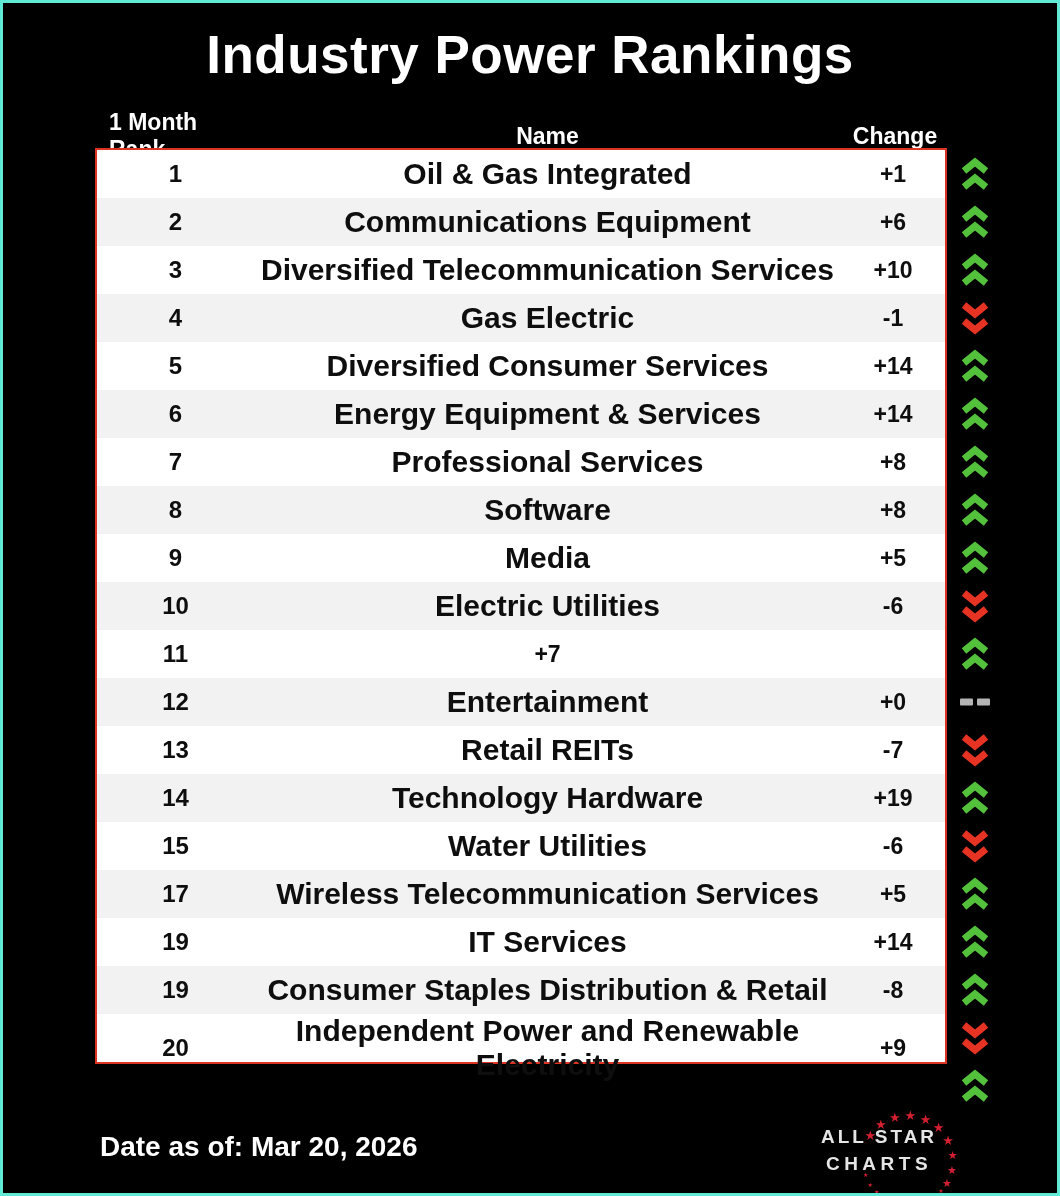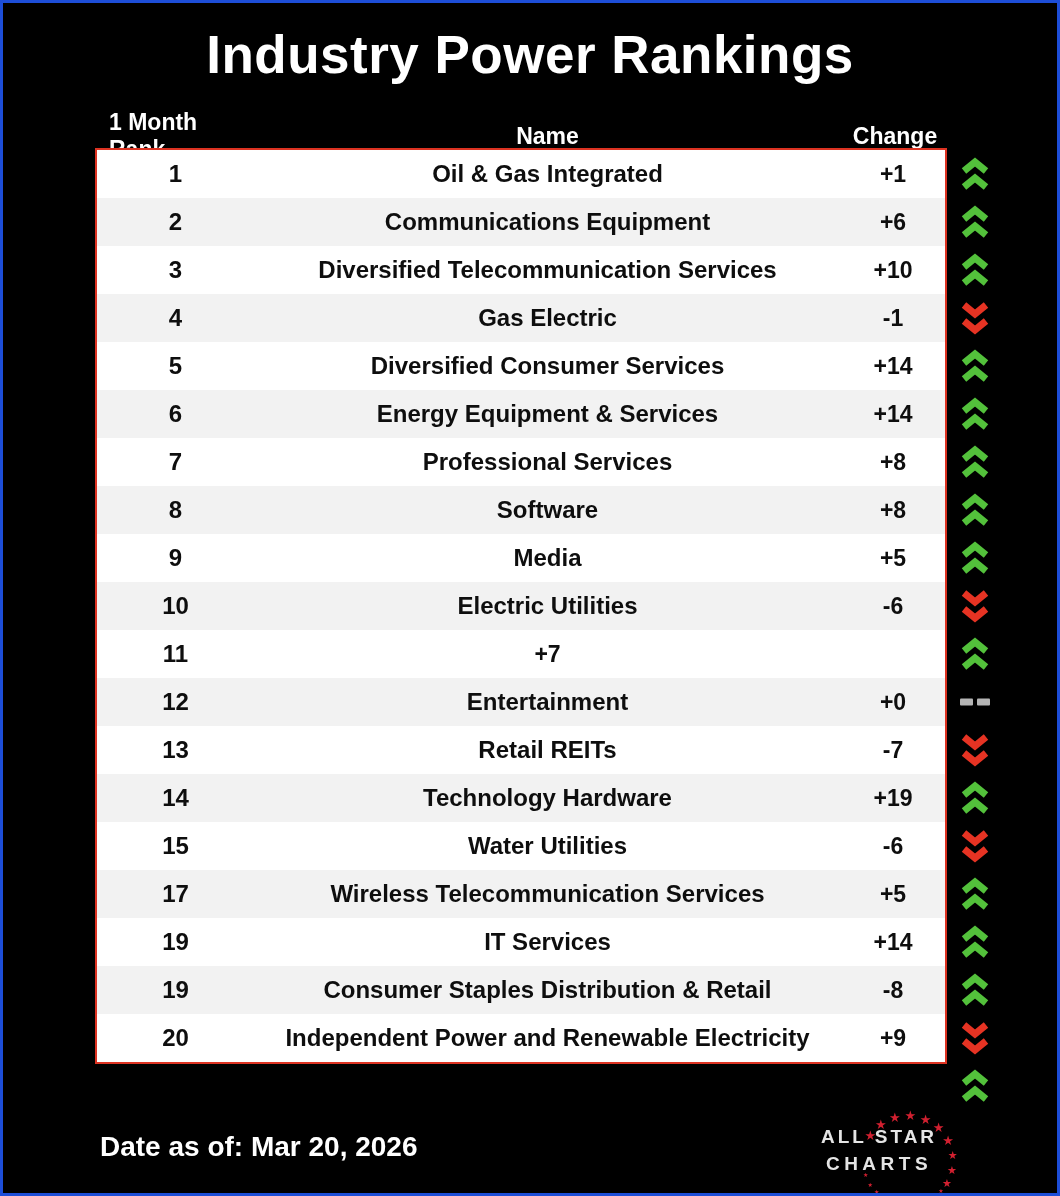--- a/index.html
+++ b/index.html
@@ -4,21 +4,21 @@
 <style>
   * { margin: 0; padding: 0; box-sizing: border-box; }
   html, body { background: #000; }
   body { font-family: "Liberation Sans", sans-serif; }
 
   .canvas {
     position: relative;
     width: 1060px;
     height: 1196px;
     background: #000;
-    border: 3px solid #1d4ed8;
+    border: 3px solid #5eead4;
     overflow: hidden;
   }
 
   .title {
     position: absolute;
     top: 20px; left: 0;
     width: 100%;
     text-align: center;
     color: #ffffff;
     font-size: 53px;
@@ -53,21 +53,21 @@
     display: grid;
     grid-template-columns: 157px 1fr 104px;
     height: 48px;
     align-items: center;
     background: #ffffff;
     color: #0e0e0e;
     font-weight: 700;
   }
   .row:nth-child(even) { background: #f2f2f2; }
   .cell-rank   { text-align: center; font-size: 24px; }
-  .cell-name   { text-align: center; font-size: 24px; }
+  .cell-name   { text-align: center; font-size: 30px; }
   .cell-change { text-align: center; font-size: 23px; }
 
   .rail {
     position: absolute;
     left: 948px; top: 147px;
     width: 48px;
   }
   .rail-cell {
     height: 48px;
     display: flex;

